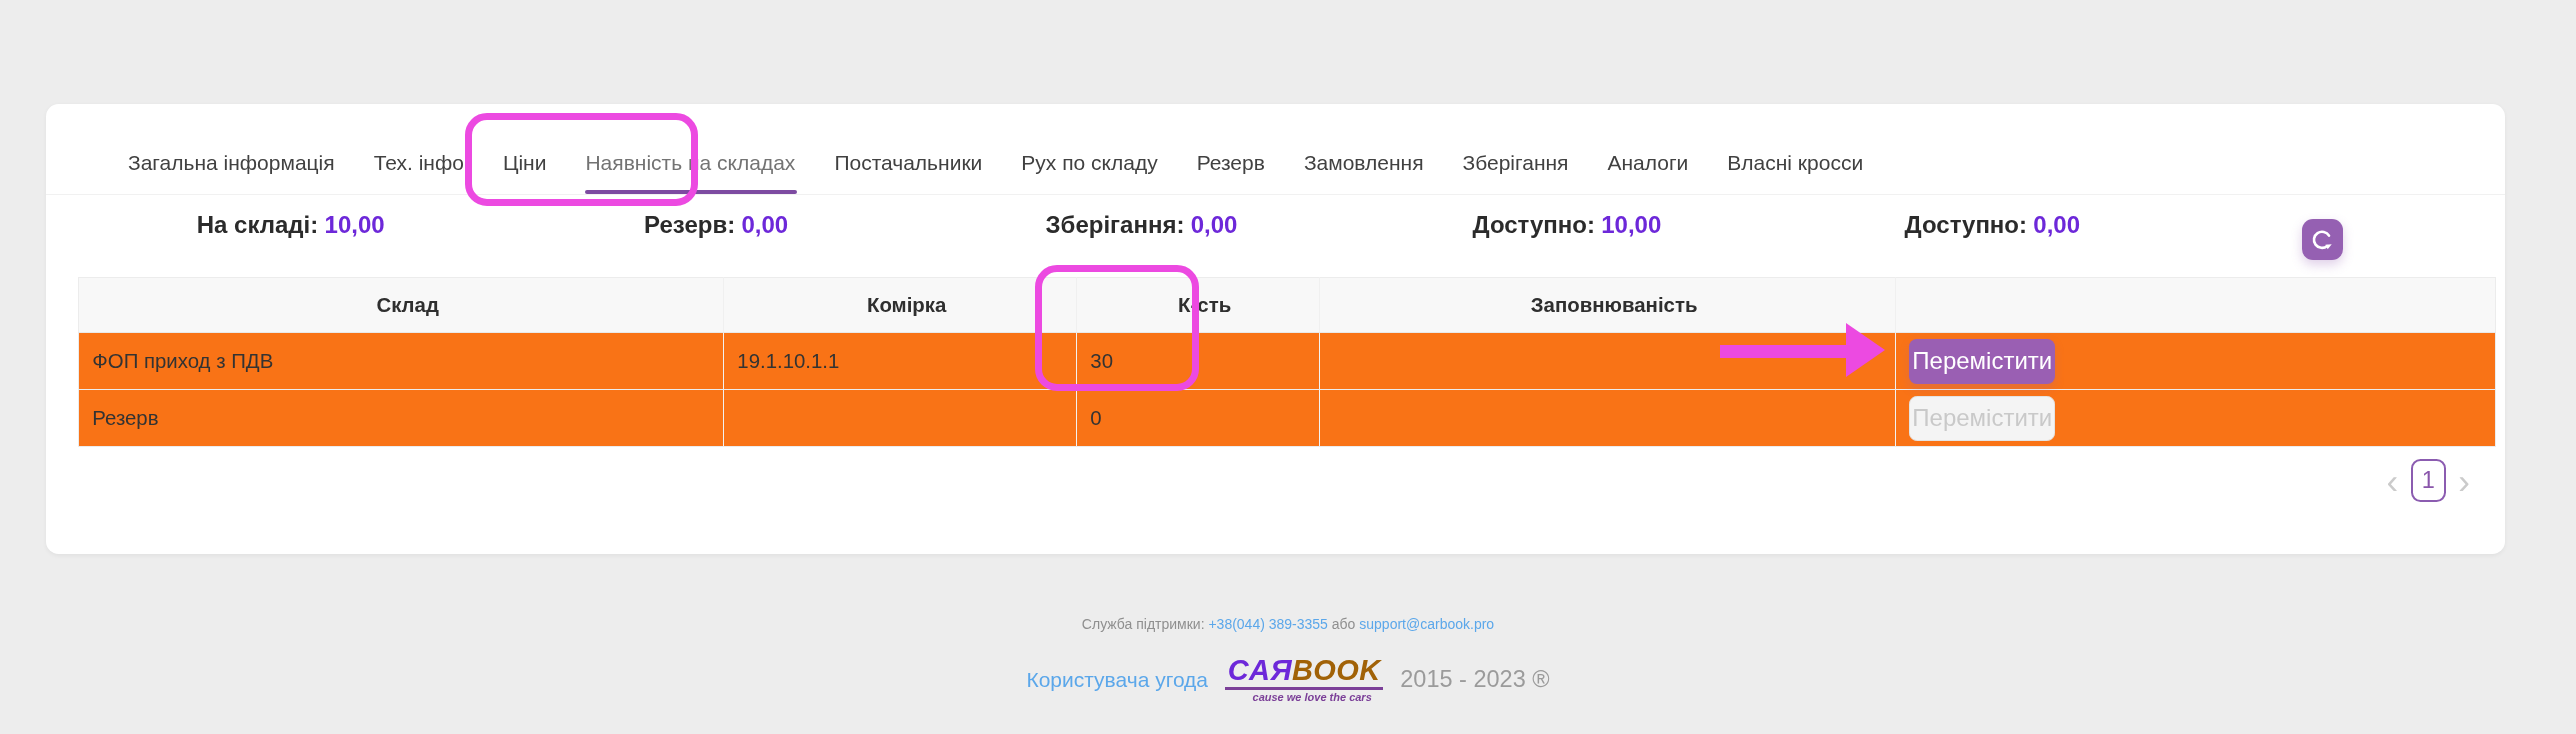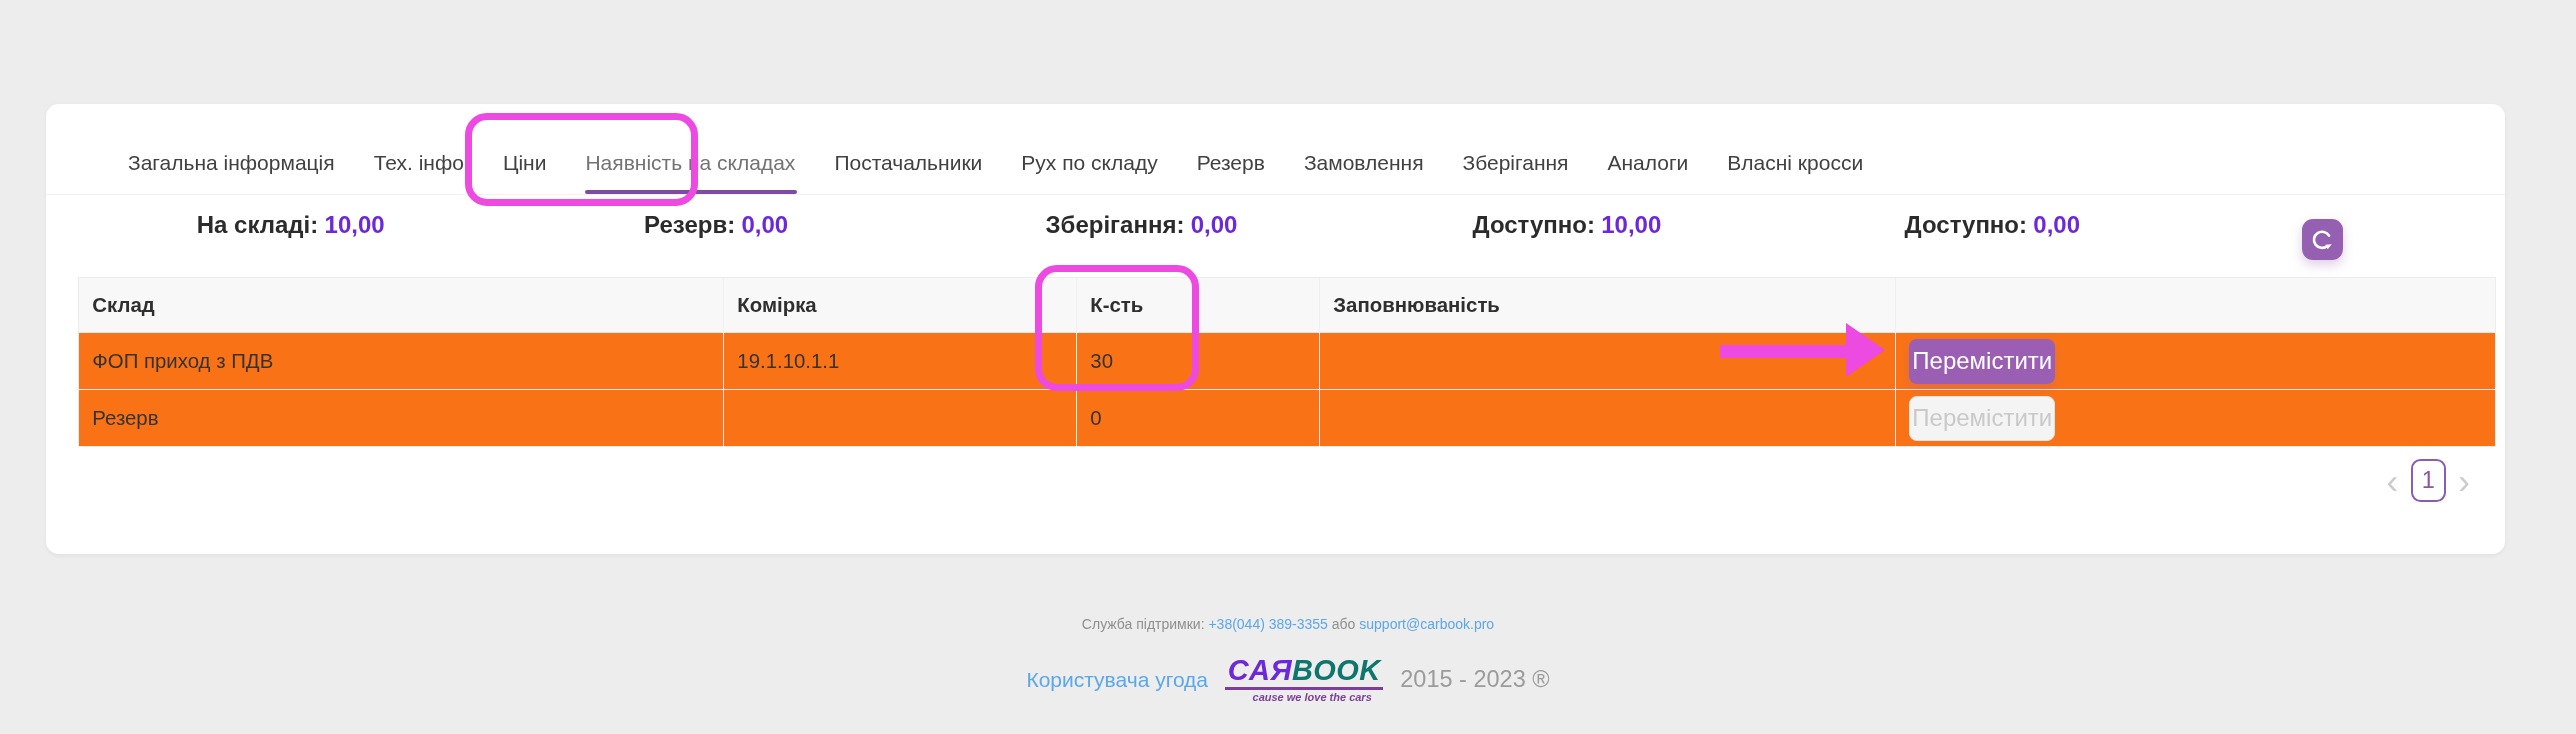--- a/index.html
+++ b/index.html
@@ -36,21 +36,21 @@
   .stat .val { color:#6d28d9; margin-left:6.3px; }
   .refresh-btn { position:absolute; right:162px; top:115px; width:41px; height:41px;
     background:#9560b2; border:none; border-radius:11px; cursor:pointer;
     display:flex; align-items:center; justify-content:center;
     box-shadow:0 4.7px 11px rgba(150,95,180,.30); }
 
   
   .stock-table { position:absolute; left:32px; top:173px; width:2417px;
     border-collapse:collapse; table-layout:fixed; border:0.8px solid #ececec; }
   .stock-table th { height:55px; background:#f8f8f8; font-size:20.4px; font-weight:600;
-    color:#2f2f2f; text-align:left; padding-left:13.3px; border-right:0.8px solid #f0f0f0;
+    color:#2f2f2f; text-align:center; padding-left:13.3px; border-right:0.8px solid #f0f0f0;
     border-bottom:0.8px solid #e9e9e9; }
   .stock-table td { height:57px; background:#f97316; font-size:20.4px; color:#333;
     text-align:left; padding-left:13.3px; border-right:0.8px solid #f2f2f2;
     border-bottom:0.8px solid #ececec;margin-top:22px; }
   .stock-table th:last-child, .stock-table td:last-child { border-right:none; }
   .move-btn { width:146px; height:45px; border:none; border-radius:7.8px; cursor:pointer;
     background:#9a5fb3; color:#ffffff; font-size:24px;
     font-family:"Liberation Sans","DejaVu Sans",sans-serif;
     box-shadow:0 4.7px 9.4px rgba(154,95,179,.22); }
   .move-btn.disabled { background:#f4f4f4; border:1.6px solid #e3e3e3; color:#c9c9c9;
@@ -68,21 +68,21 @@
   .footer-line1 { position:absolute; left:0; top:616px; width:100%; text-align:center;
     font-size:14px; color:#8f8f8f; }
   .footer-line1 a, .footer-line2 a { color:#5ba7ea; text-decoration:none; cursor:pointer; }
   .footer-line2 { position:absolute; left:0; top:656px; width:100%;
     display:flex; align-items:center; justify-content:center; gap:17.3px;
     font-size:21px; color:#9b9b9b; }
   .logo { display:inline-flex; flex-direction:column; align-items:center; }
   .logo-top { font-size:29px; font-weight:700; font-style:italic; line-height:1;
     letter-spacing:0.4px; border-bottom:3.1px solid #7b3f98; padding:0 2.4px 1.6px 2.4px; }
   .logo-green { color:#6d28d9; }
-  .logo-purple { color:#0f766e; }
+  .logo-purple { color:#a16207; }
   .logo-tagline { color:#7b3f98; font-size:11px; font-weight:700; font-style:italic; margin-top:1.6px;margin-left:16px; }
   .copyright { font-size:23.5px; color:#9b9b9b; }
 
   
   .anno { position:absolute; z-index:5; pointer-events:none; }
   .anno-box { border:7.8px solid #ec4ae1; border-radius:22px; background:transparent; }
   .anno-tab { left:465px; top:113px; width:233px; height:93px; }
   .anno-qty { left:1035px; top:265px; width:164px; height:126px; }
   .anno-arrow-shaft { left:1720px; top:345px; width:130px; height:13.3px; background:#ec4ae1; }
   .anno-arrow-head { left:1846px; top:323px; width:0; height:0;

